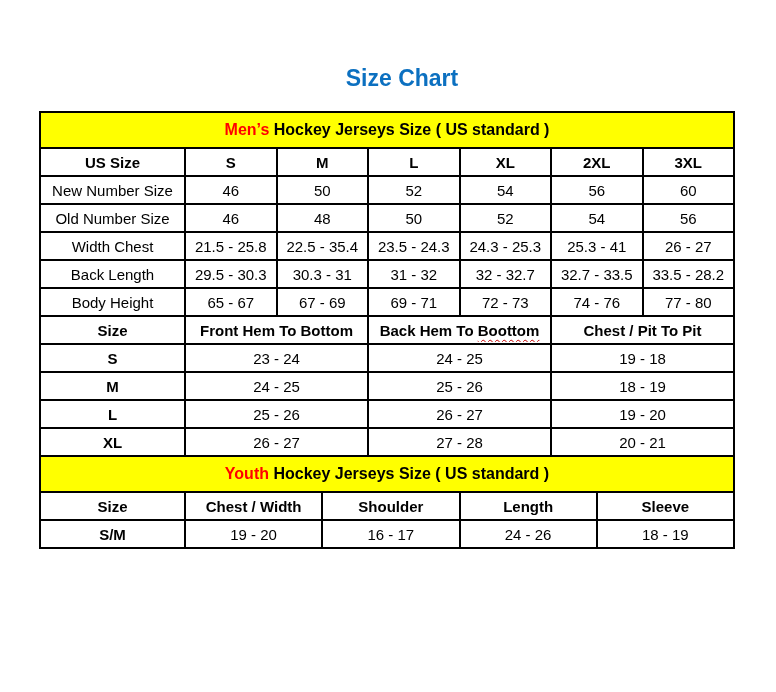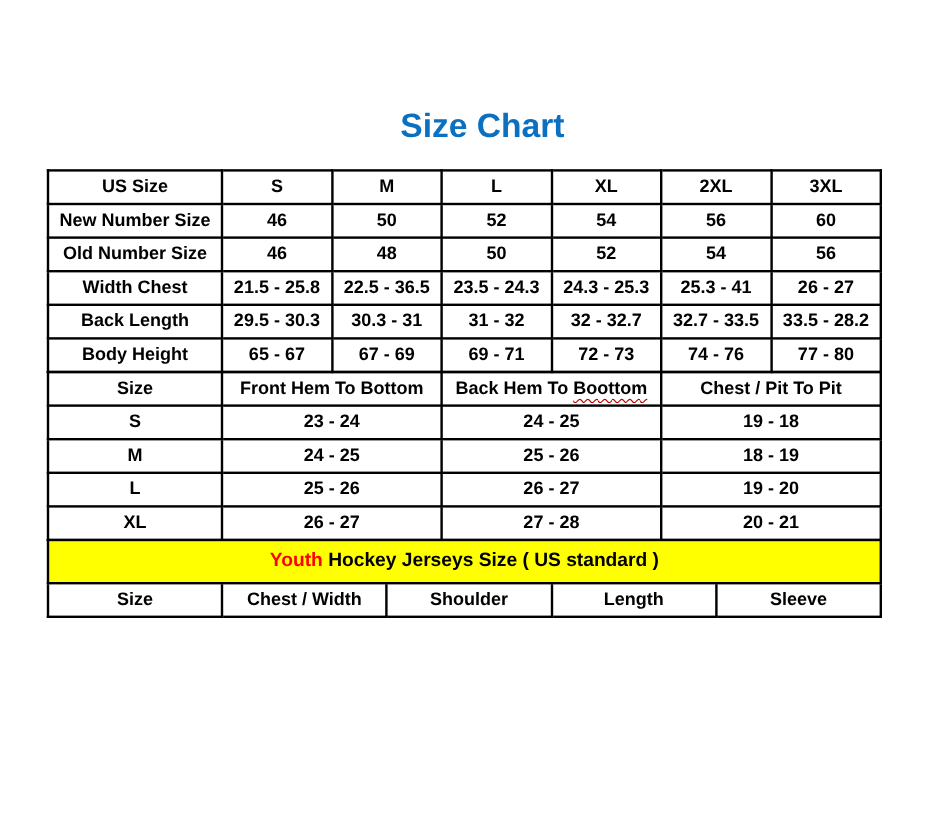--- a/index.html
+++ b/index.html
@@ -10,24 +10,24 @@
   body {
     width: 776px;
     height: 692px;
     font-family: "Liberation Sans", "DejaVu Sans", sans-serif;
     color: #000000;
     overflow: hidden;
   }
   .page-title {
     text-align: center;
     color: #0c70c0;
-    font-size: 28px;
+    font-size: 23px;
     font-weight: 700;
     letter-spacing: 0px;
-    margin: 86px 0 17px 0;
+    margin: 63px 0 17px 0;
     line-height: 1.35;
     padding-left: 28px;
   }
   .chart-wrap {
     width: 696px;
     margin-left: 39px;
   }
   table.section {
     border-collapse: collapse;
     width: 100%;
@@ -41,21 +41,21 @@
     border: 2px solid #000000;
     text-align: center;
     vertical-align: middle;
     height: 26px;
     padding: 0 2px;
     font-size: 15px;
     overflow: hidden;
     white-space: nowrap;
   }
   th { font-weight: 700; border-radius: 14px; }
-  td { font-weight: 700; }
+  td { font-weight: 400; }
   td.band-cell {
     background: #ffff00;
     height: 34px;
     font-weight: 700;
     font-size: 16px;
   }
   .band-highlight { color: #ff0000; }
   .band-rest { color: #000000; }
   .squiggle {
     text-decoration-line: underline;
@@ -76,20 +76,25 @@
     <colgroup>
         <col class="label-col">
         <col>
         <col>
         <col>
         <col>
         <col>
         <col>
       </colgroup>
     <tbody>
+        <tr>
+      <td class="band-cell" colspan="7">
+        <span class="band-highlight">Men’s</span><span class="band-rest"> Hockey Jerseys Size ( US standard )</span>
+      </td>
+    </tr>
     <tr>
       <th>US Size</th>
       <th>S</th>
       <th>M</th>
       <th>L</th>
       <th>XL</th>
       <th>2XL</th>
       <th>3XL</th>
     </tr>
     <tr>
@@ -106,21 +111,21 @@
       <td>46</td>
       <td>48</td>
       <td>50</td>
       <td>52</td>
       <td>54</td>
       <td>56</td>
     </tr>
     <tr>
       <td>Width Chest</td>
       <td>21.5 - 25.8</td>
-      <td>22.5 - 36.5</td>
+      <td>22.5 - 35.4</td>
       <td>23.5 - 24.3</td>
       <td>24.3 - 25.3</td>
       <td>25.3 - 41</td>
       <td>26 - 27</td>
     </tr>
     <tr>
       <td>Back Length</td>
       <td>29.5 - 30.3</td>
       <td>30.3 - 31</td>
       <td>31 - 32</td>
@@ -195,16 +200,23 @@
         <span class="band-highlight">Youth</span><span class="band-rest"> Hockey Jerseys Size ( US standard )</span>
       </td>
     </tr>
     <tr>
       <th>Size</th>
       <th>Chest / Width</th>
       <th>Shoulder</th>
       <th>Length</th>
       <th>Sleeve</th>
     </tr>
+    <tr>
+      <th>S/M</th>
+      <td>19 - 20</td>
+      <td>16 - 17</td>
+      <td>24 - 26</td>
+      <td>18 - 19</td>
+    </tr>
   </tbody>
     </table>
 
 </div>
 
 </body></html>

